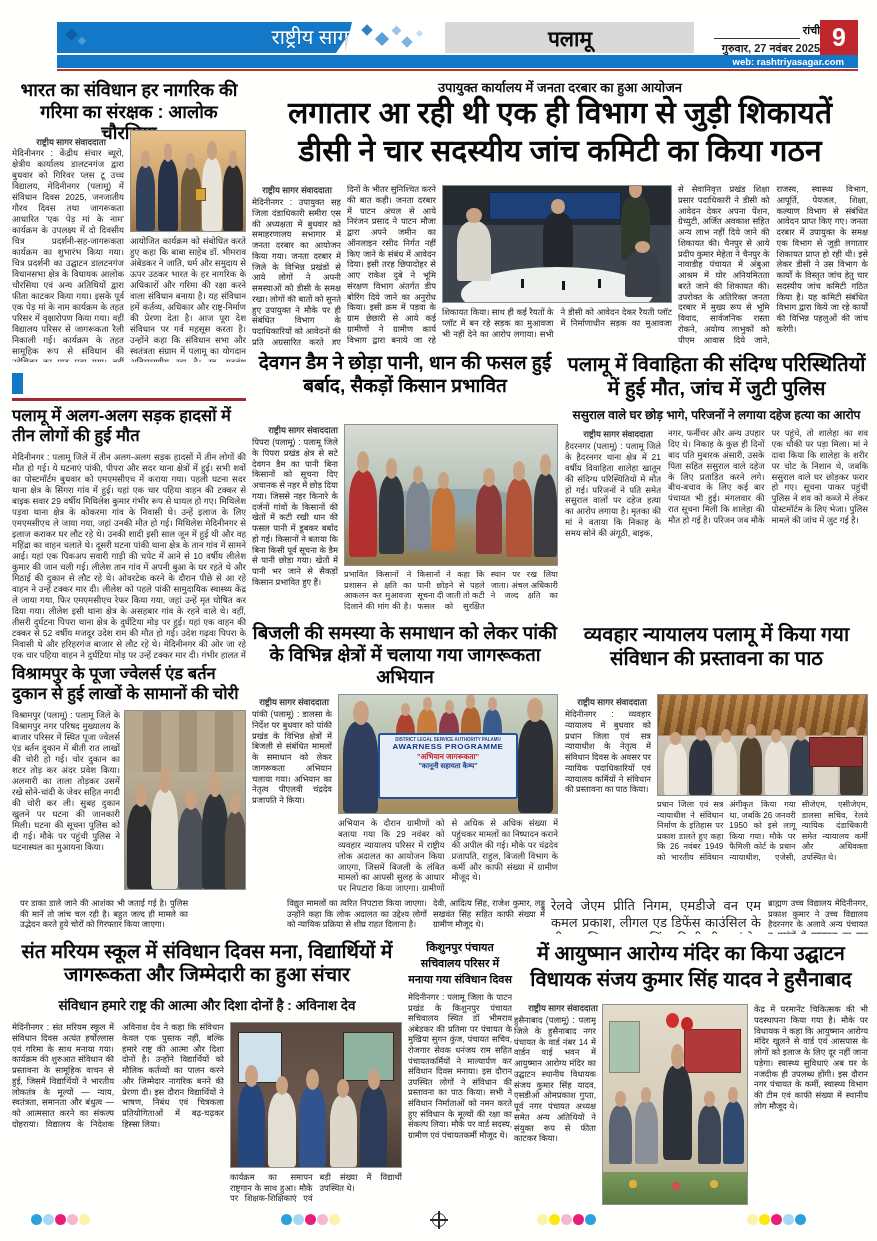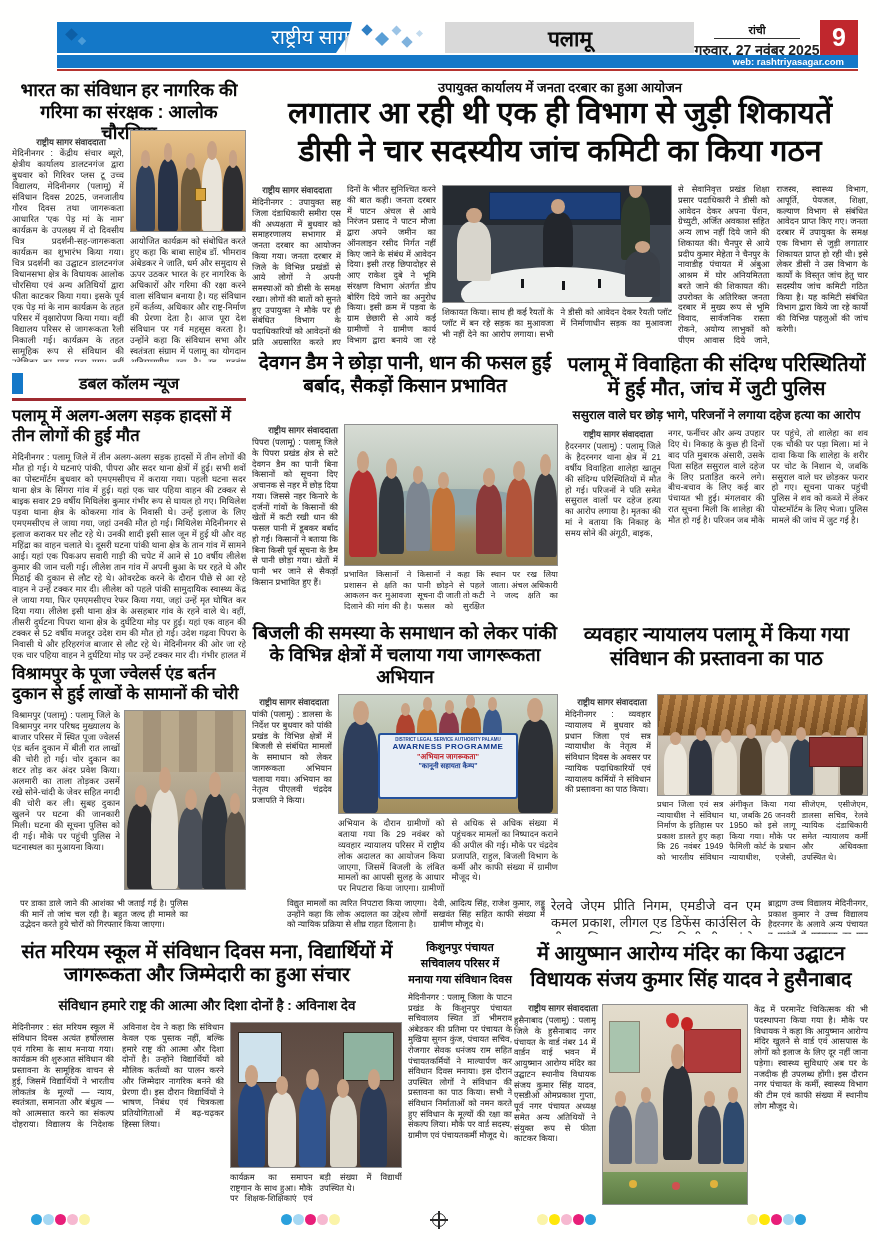--- a/index.html
+++ b/index.html
@@ -42,24 +42,24 @@
       <div style="color:#fff;font-weight:normal;font-size:20px;text-align:right;line-height:31px;text-shadow:0 1px 0 #0d5fa6">राष्ट्रीय सागर</div>
     </div>
     <div class="abs" style="left:345px;top:22px;width:100px;height:31px;background:#fff;clip-path:polygon(7% 0,100% 0,100% 100%,0 100%)">
       <span class="dia" style="left:18px;top:4px;width:8px;height:8px;background:#2f7fc4"></span>
       <span class="dia" style="left:32px;top:12px;width:10px;height:10px;background:#5a9fd6"></span>
       <span class="dia" style="left:48px;top:5px;width:7px;height:7px;background:#9cc4e6"></span>
       <span class="dia" style="left:58px;top:16px;width:8px;height:8px;background:#7fb2dd"></span>
       <span class="dia" style="left:72px;top:9px;width:5px;height:5px;background:#c3dbee"></span>
     </div>
     <div class="abs ctr" style="left:445px;top:24px;width:250px;font-size:21px;font-weight:bold;color:#0a0a0a">पलामू</div>
-    <div class="abs" style="left:694px;top:20px;width:126px;height:35px;background:#fff;text-align:center">
+    <div class="abs" style="left:694px;top:20px;width:126px;height:35px;background:#fff;text-align:right">
       <div style="font-size:11px;font-weight:bold;color:#111;padding-top:2px">रांची</div>
       <div style="width:86px;height:1px;background:#333;margin:1px auto"></div>
-      <div style="font-size:14px;font-weight:bold;color:#222">गुरुवार, 27 नवंबर 2025</div>
+      <div style="font-size:11px;font-weight:bold;color:#222">गुरुवार, 27 नवंबर 2025</div>
     </div>
     <div class="abs" style="left:820px;top:20px;width:38px;height:35px;background:#c0272d">
       <div style="color:#fff;font-size:25px;font-weight:bold;text-align:center;line-height:35px">9</div>
     </div>
     <div class="abs" style="left:57px;top:55px;width:801px;height:13px;background:#1478c8">
       <div style="color:#fff;font-size:9.5px;font-weight:bold;text-align:right;padding-right:14px;line-height:13px">web: rashtriyasagar.com</div>
     </div>
     <div class="abs" style="left:57px;top:69px;width:801px;height:2px;background:#b5342f"></div>
   </div>
 
@@ -71,21 +71,20 @@
     <span class="pp" style="left:44%;bottom:0;width:17%;height:64%;background:#6e5a3c"></span>
     <span class="pp" style="left:62%;bottom:0;width:18%;height:74%;background:#e9e4da"></span>
     <span class="pp" style="left:81%;bottom:0;width:17%;height:66%;background:#2e2e31"></span>
     <span class="abs" style="left:56%;bottom:30%;width:11px;height:13px;background:#d9a43c;border:1px solid #7a5a18"></span>
   </div>
   <div class="abs bd" style="left:12px;top:148px;width:112px;height:214px">मेदिनीनगर : केंद्रीय संचार ब्यूरो, क्षेत्रीय कार्यालय डालटनगंज द्वारा बुधवार को गिरिवर प्लस टू उच्च विद्यालय, मेदिनीनगर (पलामू) में संविधान दिवस 2025, जनजातीय गौरव दिवस तथा जागरूकता आधारित 'एक पेड़ मां के नाम' कार्यक्रम के उपलक्ष्य में दो दिवसीय चित्र प्रदर्शनी-सह-जागरूकता कार्यक्रम का शुभारंभ किया गया। चित्र प्रदर्शनी का उद्घाटन डालटनगंज विधानसभा क्षेत्र के विधायक आलोक चौरसिया एवं अन्य अतिथियों द्वारा फीता काटकर किया गया। इसके पूर्व एक पेड़ मां के नाम कार्यक्रम के तहत परिसर में वृक्षारोपण किया गया। वहीं विद्यालय परिसर से जागरूकता रैली निकाली गई। कार्यक्रम के तहत सामूहिक रूप से संविधान की उद्देशिका का पाठ पढ़ा गया। वहीं सभी ने बाल विवाह मुक्त झारखंड का संकल्प लिया। विधायक आलोक चौरसिया ने संविधान दिवस पर</div>
   <div class="abs bd" style="left:130px;top:236px;width:116px;height:126px">आयोजित कार्यक्रम को संबोधित करते हुए कहा कि बाबा साहेब डॉ. भीमराव अंबेडकर ने जाति, धर्म और समुदाय से ऊपर उठकर भारत के हर नागरिक के अधिकारों और गरिमा की रक्षा करने वाला संविधान बनाया है। यह संविधान हमें कर्तव्य, अधिकार और राष्ट्र-निर्माण की प्रेरणा देता है। आज पूरा देश संविधान पर गर्व महसूस करता है। उन्होंने कहा कि संविधान सभा और स्वतंत्रता संग्राम में पलामू का योगदान अविस्मरणीय रहा है। स्व. यदुवंश सहाय (यदु बाबू) एवं अमिय कुमार घोष (गोप बाबू) संविधान सभा के सदस्य रहे। वहीं स्व. भागीरथी सिंह जैसे वीर जनजातीय स्वतंत्रता सेनानी भी इसी मिट्टी की देन हैं।</div>
 
   <div class="abs" style="left:12px;top:370px;width:234px;height:30px">
     <span class="abs" style="left:0;top:3px;width:11px;height:21px;background:#1478c8"></span>
-    <div class="ctr" style="font-size:16px;font-weight:bold;color:#111;line-height:27px">डबल कॉलम न्यूज</div>
     <div class="abs" style="left:0;top:28px;width:234px;height:2.5px;background:#9e2a2f"></div>
   </div>
 
   <div class="abs hl" style="left:12px;top:406px;width:234px;font-size:16.5px">पलामू में अलग-अलग सड़क हादसों में तीन लोगों की हुई मौत</div>
   <div class="abs bd" style="left:12px;top:452px;width:234px;height:208px">मेदिनीनगर : पलामू जिले में तीन अलग-अलग सड़क हादसों में तीन लोगों की मौत हो गई। ये घटनाएं पांकी, पीपरा और सदर थाना क्षेत्रों में हुई। सभी शवों का पोस्टमॉर्टम बुधवार को एमएमसीएच में कराया गया। पहली घटना सदर थाना क्षेत्र के सिंगरा गांव में हुई। यहां एक चार पहिया वाहन की टक्कर से बाइक सवार 29 वर्षीय मिथिलेश कुमार गंभीर रूप से घायल हो गए। मिथिलेश पड़वा थाना क्षेत्र के कोकरमा गांव के निवासी थे। उन्हें इलाज के लिए एमएमसीएच ले जाया गया, जहां उनकी मौत हो गई। मिथिलेश मेदिनीनगर से इलाज कराकर घर लौट रहे थे। उनकी शादी इसी साल जून में हुई थी और वह महिंद्रा का वाहन चलाते थे। दूसरी घटना पांकी थाना क्षेत्र के तान गांव में सामने आई। यहां एक पिकअप सवारी गाड़ी की चपेट में आने से 10 वर्षीय लीलेश कुमार की जान चली गई। लीलेश तान गांव में अपनी बुआ के घर रहते थे और मिठाई की दुकान से लौट रहे थे। ओवरटेक करने के दौरान पीछे से आ रहे वाहन ने उन्हें टक्कर मार दी। लीलेश को पहले पांकी सामुदायिक स्वास्थ्य केंद्र ले जाया गया, फिर एमएमसीएच रेफर किया गया, जहां उन्हें मृत घोषित कर दिया गया। लीलेश इसी थाना क्षेत्र के असहबार गांव के रहने वाले थे। वहीं, तीसरी दुर्घटना पिपरा थाना क्षेत्र के दुर्घटिया मोड़ पर हुई। यहां एक वाहन की टक्कर से 52 वर्षीय मजदूर उदेश राम की मौत हो गई। उदेश गढ़वा पिपरा के निवासी थे और हरिहरगंज बाजार से लौट रहे थे। मेदिनीनगर की ओर जा रहे एक चार पहिया वाहन ने दुर्घटिया मोड़ पर उन्हें टक्कर मार दी। गंभीर हालत में उन्हें हरिहरगंज सामुदायिक स्वास्थ्य केंद्र ले जाया गया, जहां से औरंगाबाद रेफर कर दिया गया। कुछ देर बाद उनकी मौत हो गई। उदेश राम के पांच बच्चे हैं और वह मजदूरी करके अपने परिवार का भरण-पोषण करते थे।</div>
 
   <div class="abs hl" style="left:12px;top:664px;width:234px;font-size:16.5px">विश्रामपुर के पूजा ज्वेलर्स एंड बर्तन दुकान से हुई लाखों के सामानों की चोरी</div>
   <div class="abs bd" style="left:12px;top:710px;width:108px;height:184px">विश्रामपुर (पलामू) : पलामू जिले के विश्रामपुर नगर परिषद मुख्यालय के बाजार परिसर में स्थित पूजा ज्वेलर्स एंड बर्तन दुकान में बीती रात लाखों की चोरी हो गई। चोर दुकान का शटर तोड़ कर अंदर प्रवेश किया। अलमारी का ताला तोड़कर उसमें रखे सोने-चांदी के जेवर सहित नगदी की चोरी कर ली। सुबह दुकान खुलने पर घटना की जानकारी मिली। घटना की सूचना पुलिस को दी गई। मौके पर पहुंची पुलिस ने घटनास्थल का मुआयना किया।</div>
   <div class="photo" style="left:124px;top:710px;width:122px;height:180px;background:linear-gradient(180deg,#cfc3ab 0%,#b8ab93 38%,#8d8474 100%)">
     <span class="abs" style="left:0;top:0;width:100%;height:34%;background:repeating-linear-gradient(90deg,#b9a98c 0 18px,#a4937a 18px 36px)"></span>

